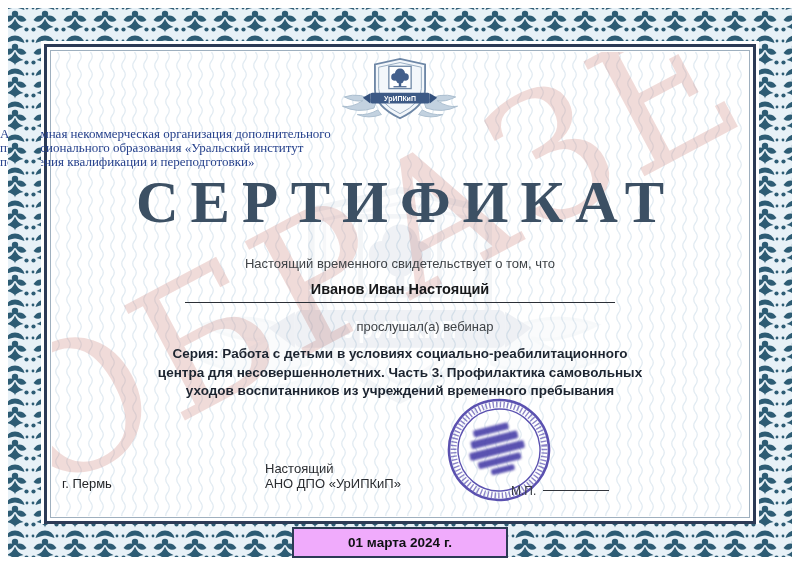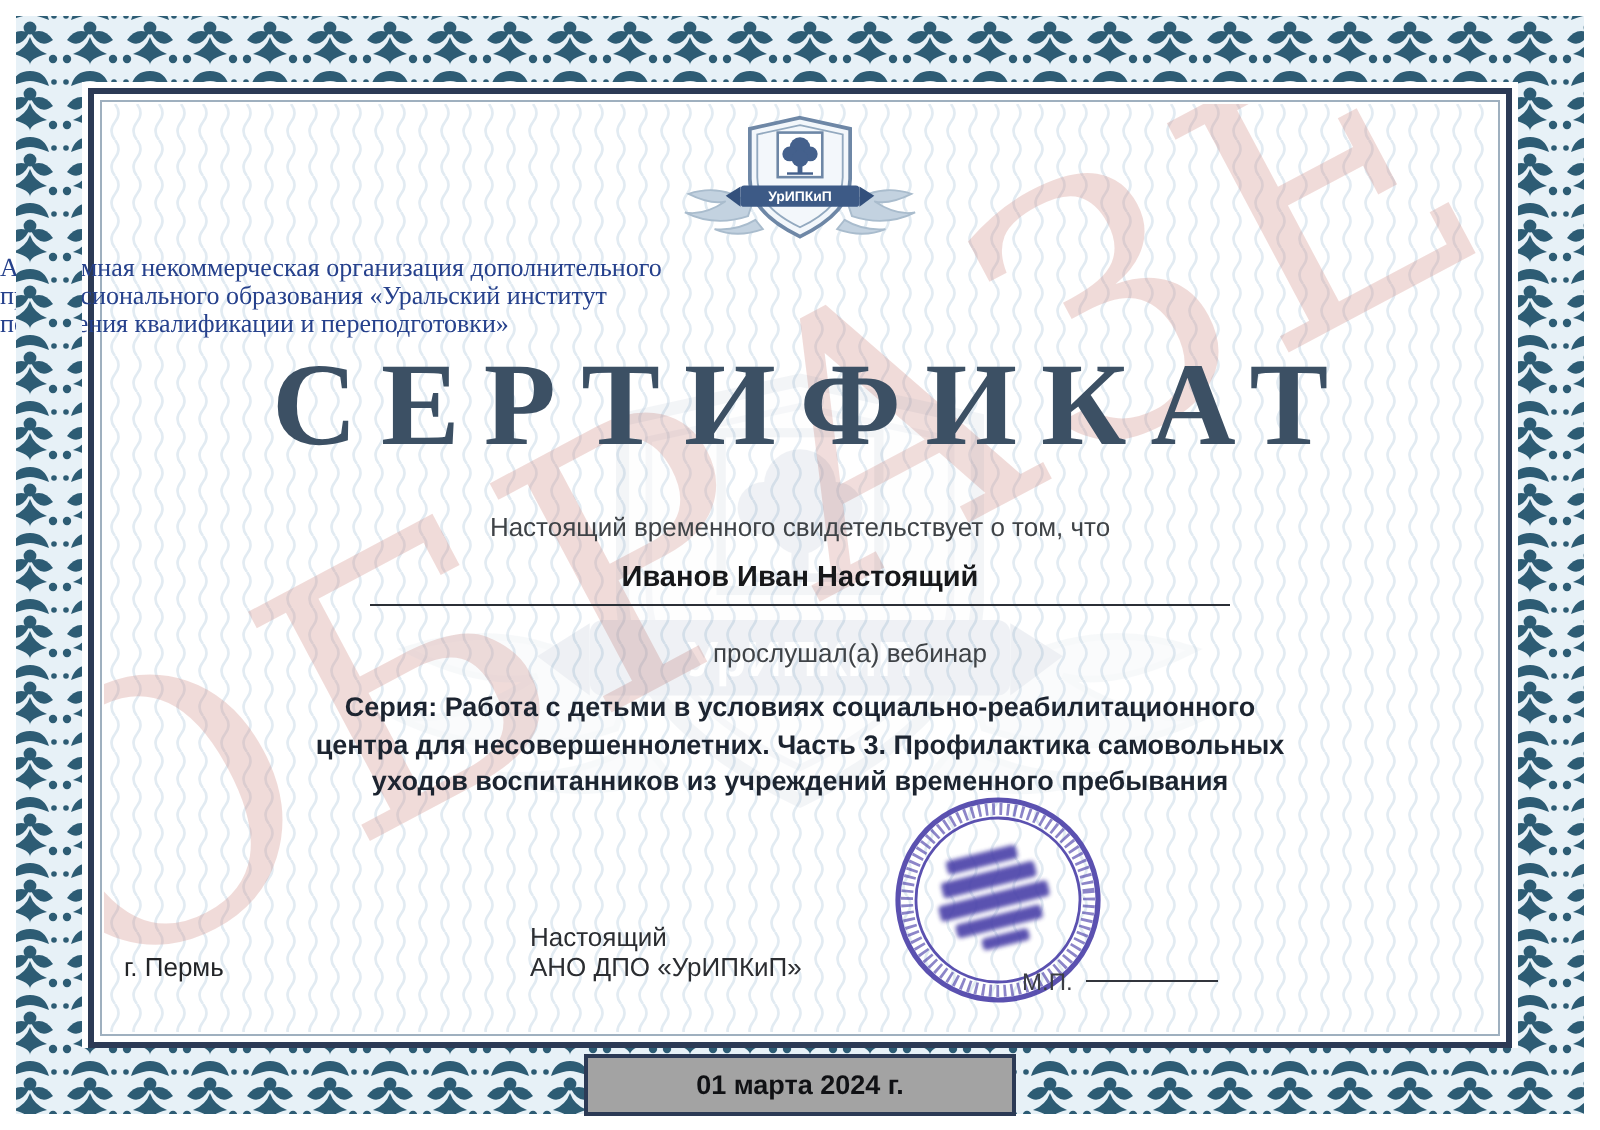--- a/index.html
+++ b/index.html
@@ -71,21 +71,21 @@
   .sig-line {
     position:absolute; left:543px; top:490px; width:66px;
     border-top:1.4px solid #32353c;
   }
   .disclaimer {
     position:absolute; top:500px; left:0; width:100%; text-align:center;
     font-size:11px; color:#7d838c;
   }
   .date-box {
     position:absolute; left:50%; top:527px; transform:translateX(-50%);
-    width:212px; height:27px; background:#a3a3a3; border:2px solid #2c3a55;
+    width:212px; height:27px; background:#f0abfc; border:2px solid #2c3a55;
     display:flex; align-items:center; justify-content:center;
     font-weight:700; font-size:13.5px; color:#101114; z-index:6;
   }
 </style>
 </head>
 <body>
 
 <div class="page">
 
   <svg class="bg-waves" width="696" height="464">

